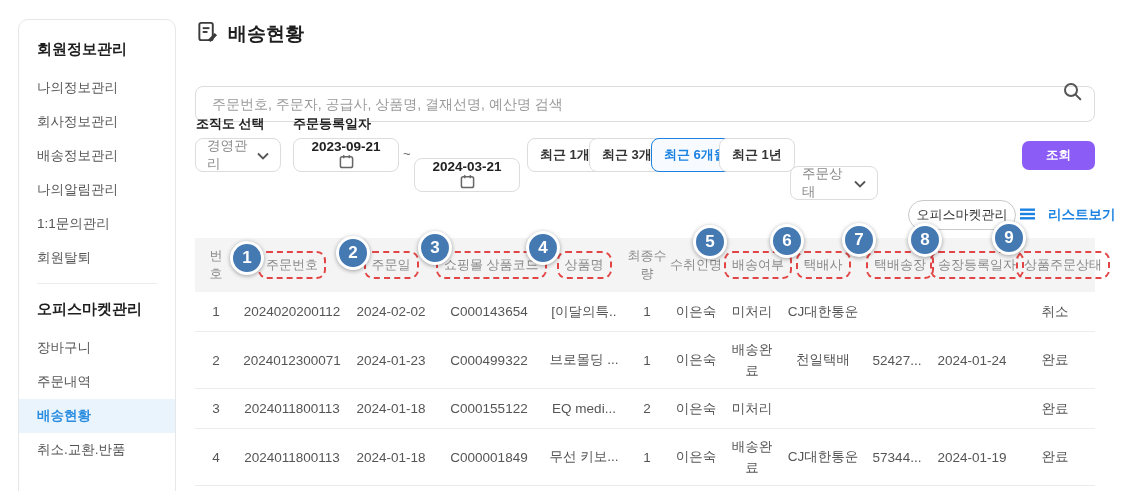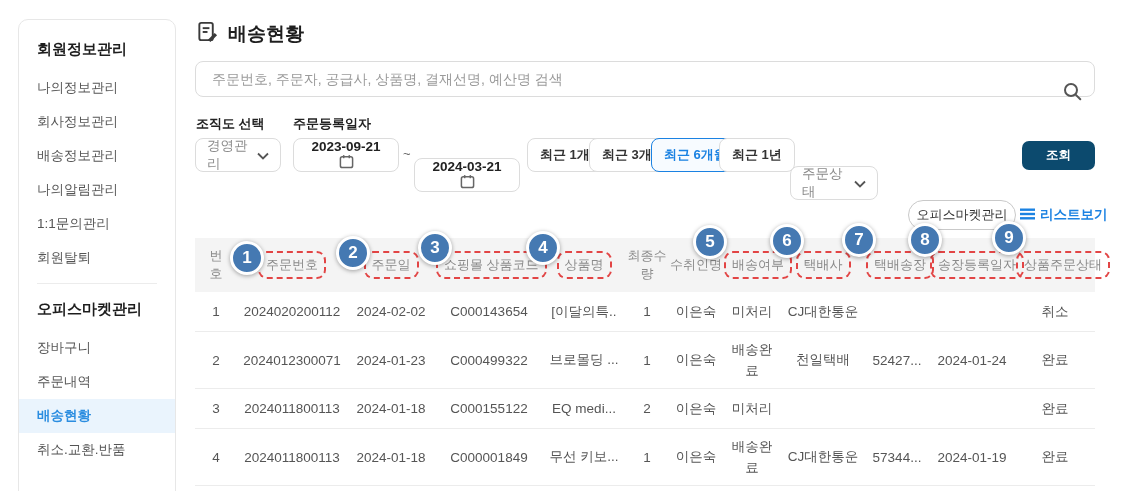--- a/index.html
+++ b/index.html
@@ -14,21 +14,21 @@
   .sb-item  { padding:8px 18px; font-size:13.5px; color:#555; cursor:pointer; }
   .sb-item.active { background:#eaf4fd; color:#2b8de0; font-weight:bold; }
   .sb-divider { height:1px; background:#ececec; margin:8px 18px 14px 18px; }
   .sb-sec2 { margin-top:16px; }
 
   
   .page-title-row { position:absolute; left:196px; top:20px; display:flex; align-items:center; gap:9px; }
   .page-title { font-size:19px; font-weight:bold; color:#1e1e1e; }
 
   
-  .search-input { position:absolute; left:195px; top:61px; width:900px; height:36px;
+  .search-input { position:absolute; left:195px; top:86px; width:900px; height:36px;
                   border:1px solid #dcdcdc; border-radius:8px; padding:0 44px 0 16px;
                   font-size:14px; color:#333; outline:none; font-family:inherit; }
   .search-input::placeholder { color:#9a9a9a; }
   .search-icon { position:absolute; left:1063px; top:82px; }
 
   
   .flabel { position:absolute; top:115px; font-size:13px; font-weight:bold; color:#222; }
   .flabel.org  { left:196px; }
   .flabel.date { left:293px; }
   .ctrl { position:absolute; top:138px; height:34px; border:1px solid #dcdcdc; border-radius:8px;
@@ -40,28 +40,28 @@
   .date-ctrl { font-weight:bold; color:#222;flex-direction:column; }
   .date-from { left:293px; width:106px; }
   .date-to   { left:414px; width:106px;margin-top:20px; }
   .tilde { position:absolute; left:403px; top:146px; font-size:13px; color:#666; }
   .quick { position:absolute; top:138px; height:34px; border:1px solid #dcdcdc; border-radius:8px;
            background:#fff; display:flex; align-items:center; padding:0 12px;
            font-size:13px; font-weight:bold; color:#333; cursor:pointer; }
   .q1 { left:527px; } .q2 { left:589px; } .q3 { left:651px; } .q4 { left:719px; }
   .quick.selected { border:1.5px solid #1b82e2; color:#1b82e2; background:#f7fbff; }
   .search-btn { position:absolute; left:1022px; top:141px; width:73px; height:29px;
-                background:#0c4a6e; border:none; border-radius:7px; color:#fff;
+                background:#8b5cf6; border:none; border-radius:7px; color:#fff;
                 font-size:12.5px; font-weight:bold; cursor:pointer; font-family:inherit; }
 
   
   .excel-btn { position:absolute; left:908px; top:200px; width:108px; height:30px;
                border:1px solid #c9c9c9; border-radius:15px; background:#fff;
                font-size:13px; color:#333; cursor:pointer; font-family:inherit; }
-  .listview { position:absolute; left:1020px; top:206px; display:flex; align-items:center; gap:5px;
+  .listview { position:absolute; left:1020px; top:206px; display:flex; align-items:center; gap:13px;
               cursor:pointer; }
   .listview .txt { font-size:13.5px; font-weight:bold; color:#1b82e2; }
 
   
   .table-wrap { position:absolute; left:195px; top:238px; width:900px; }
   table { width:900px; border-collapse:collapse; table-layout:fixed; }
   thead th { background:#f4f4f4; height:54px; font-size:13px; font-weight:normal;
              color:#8a8a8a; text-align:center; vertical-align:middle; padding:2px 1px; }
   th .plain { display:inline-block; }
   th .num-col { display:inline-block; width:14px; word-break:break-all; line-height:18px; }

